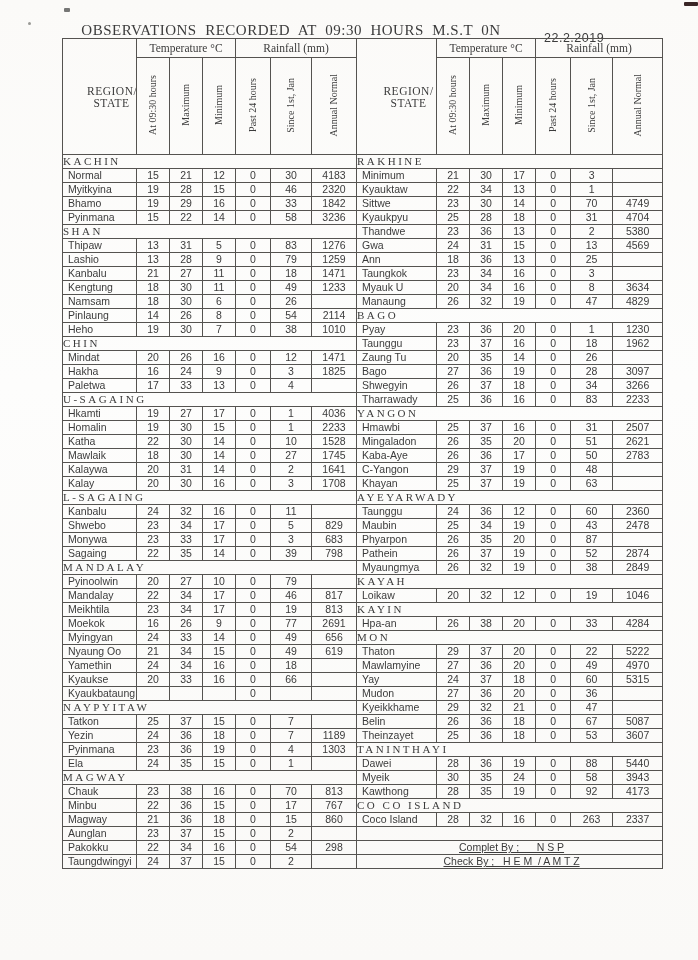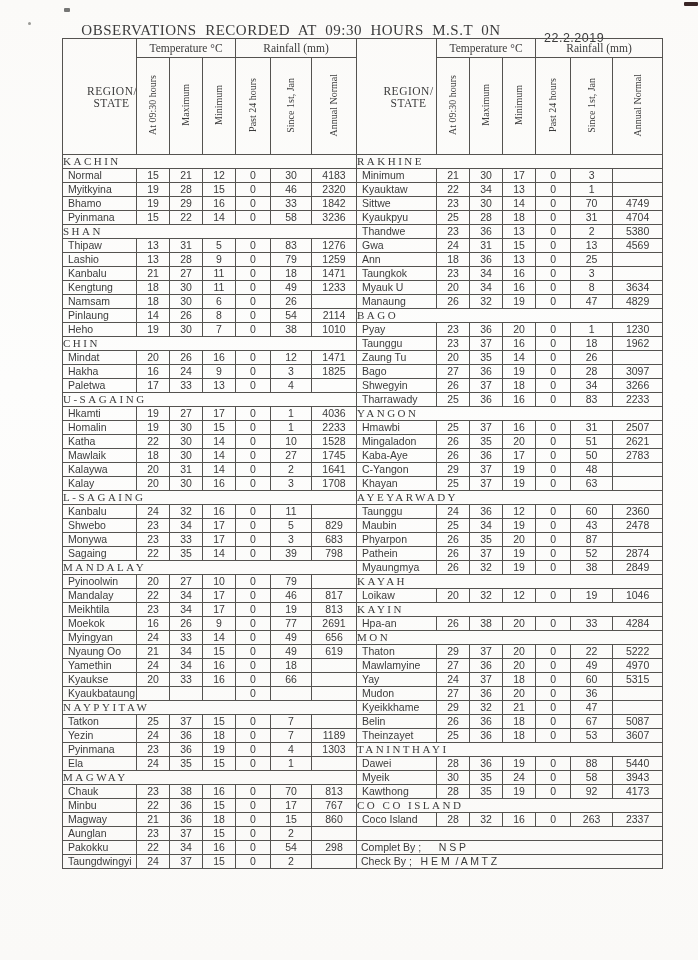--- a/index.html
+++ b/index.html
@@ -58,21 +58,21 @@
   tbody td {
     font-size:10.5px; line-height:1; white-space:nowrap;
   }
   td.region { text-align:left; padding-left:5px; }
   td.num    { text-align:center; }
   td.section {
     font-family:"Liberation Serif", serif;
     font-size:11px; letter-spacing:2.5px;
     text-align:left;
   }
-  td.note { text-align:left; padding-left:4px; white-space:pre; }
+  td.note { text-align:center; padding-left:4px; white-space:pre;text-decoration:underline; }
   
   .artifact-dash {
     position:absolute; top:2px; left:684px; width:14px; height:4px;
     background:#3a2626; border-radius:1px;
   }
   .artifact-dot {
     position:absolute; top:8px; left:64px; width:6px; height:4px;
     background:#4a4a4a; opacity:.75; border-radius:1px;
   }
   .artifact-dot2 {

